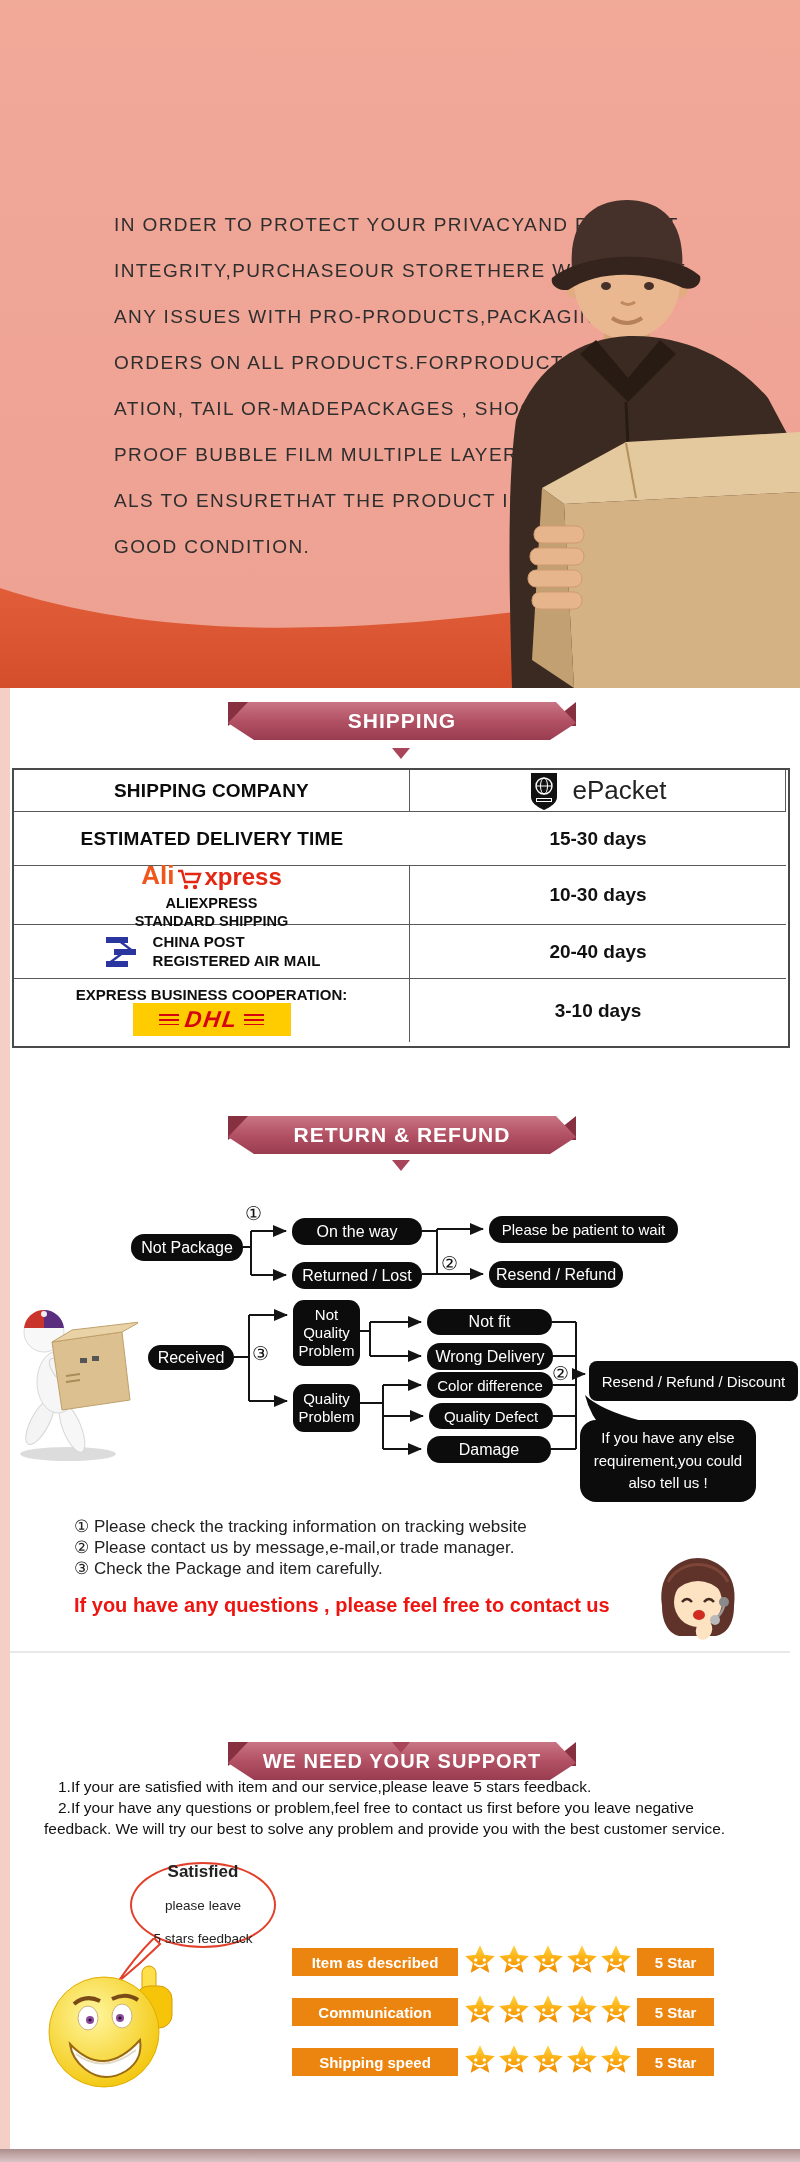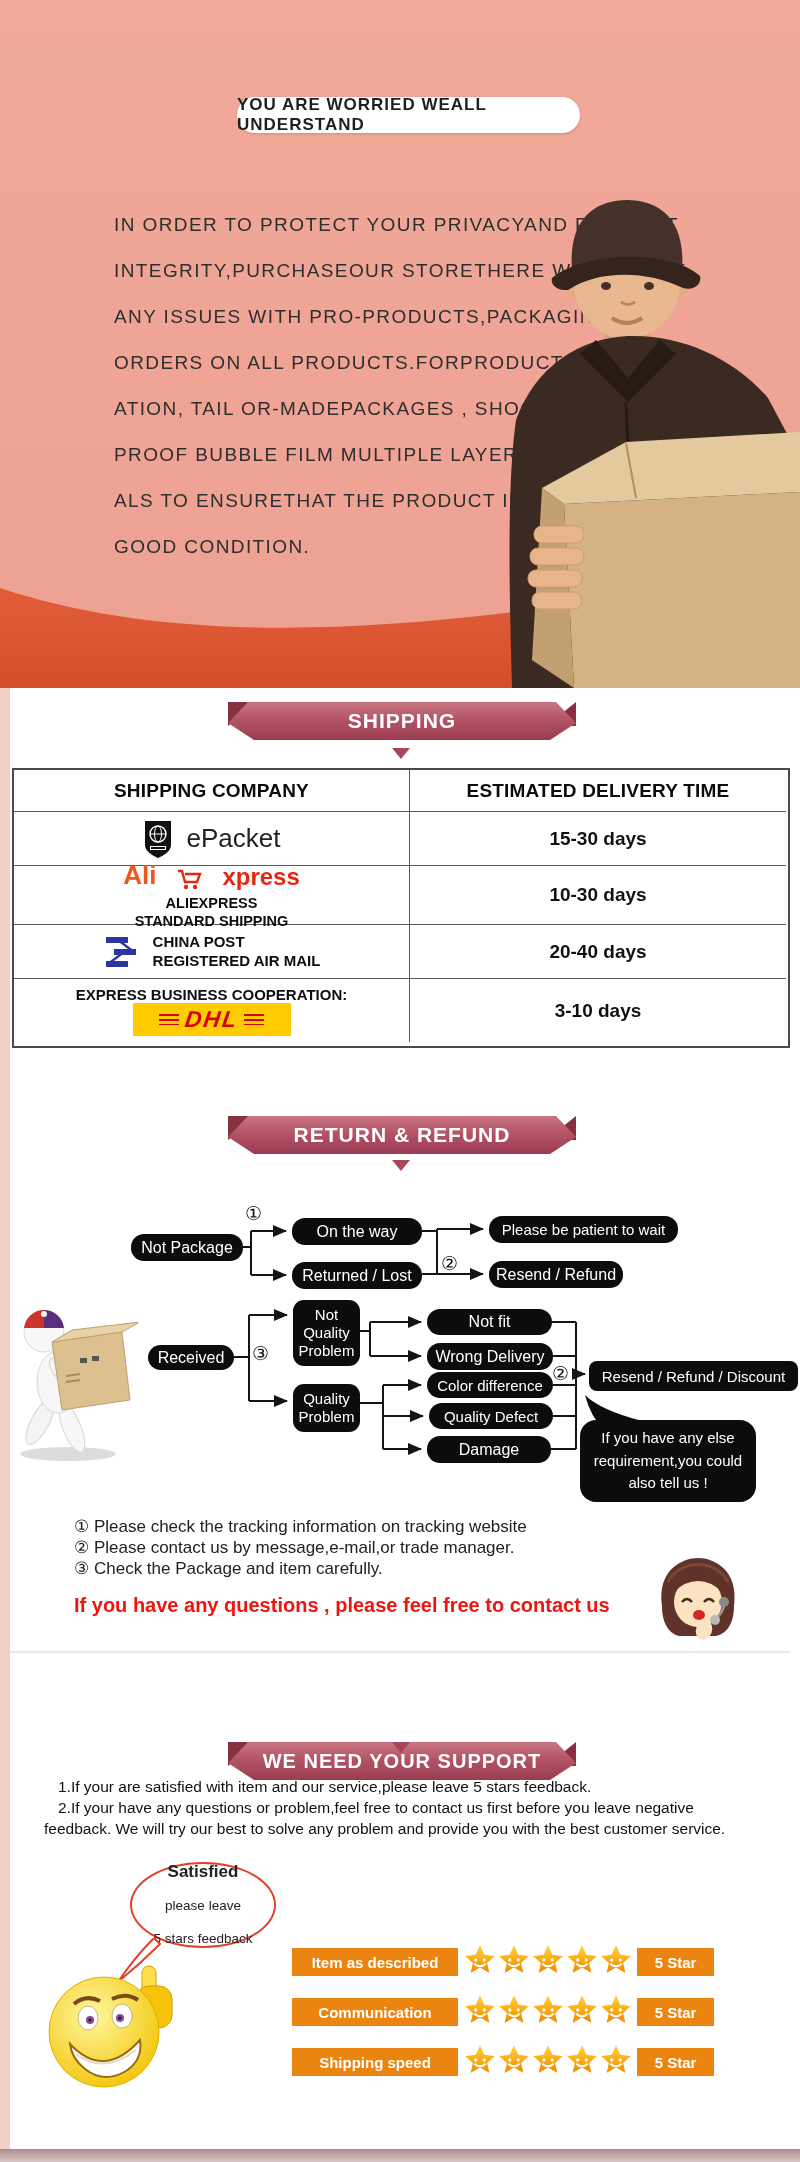--- a/index.html
+++ b/index.html
@@ -44,21 +44,21 @@
           border:2px solid #4a4a4a;box-sizing:border-box;display:grid;
           grid-template-columns:396px 376px;grid-template-rows:42px 54px 59px 54px 63px;}
   .cell{border-right:1px solid #5a5a5a;border-bottom:1px solid #5a5a5a;display:flex;
           flex-direction:column;align-items:center;justify-content:center;box-sizing:border-box;}
   .cell.last-col{border-right:none;}
   .cell.last-row{border-bottom:none;}
   .th{font-size:19px;font-weight:800;color:#0c0c0c;letter-spacing:.2px;}
   .time{font-size:19px;font-weight:600;color:#111;}
   .logo-row{display:flex;align-items:center;gap:14px;}
   .epacket-name{font-size:26px;color:#222;}
-  .ali-line{display:flex;align-items:flex-end;gap:20px;font-weight:800;}
+  .ali-line{display:flex;align-items:flex-end;gap:2px;font-weight:800;}
   .ali-a{font-size:26px;color:#f0561b;}
   .ali-b{font-size:24px;color:#e42612;}
   .small-caps{font-size:14.5px;font-weight:700;color:#0e0e0e;line-height:1.25;text-align:center;}
   .coop-label{font-size:15px;font-weight:700;color:#0e0e0e;}
   .dhl-box{width:158px;height:33px;background:#ffcc00;display:flex;align-items:center;
           justify-content:center;gap:6px;}
   .dhl-txt{color:#d40511;font-size:23px;font-weight:900;font-style:italic;letter-spacing:2px;
           transform:skewX(-8deg);}
   .dhl-dash{width:20px;height:11px;
           background:repeating-linear-gradient(180deg,#d40511 0 2px,transparent 2px 5px);}
@@ -92,21 +92,20 @@
   .fb-rating{position:absolute;left:637px;width:77px;height:28px;background:#ec850f;color:#fff;
           display:flex;align-items:center;justify-content:center;font-size:15px;font-weight:700;}
   .fb-stars{position:absolute;left:463px;display:flex;}
 </style>
 </head>
 <body>
 
 <div class="page">
 
   <div class="banner">
-    <div class="banner-pill">YOU ARE WORRIED WEALL UNDERSTAND</div>
 
     <div class="banner-par">
       <div class="p-line">IN ORDER TO PROTECT YOUR PRIVACYAND PRODUCT</div>
       <div class="p-line">INTEGRITY,PURCHASEOUR STORETHERE WILL NOT BE</div>
       <div class="p-line">ANY ISSUES WITH PRO-PRODUCTS,PACKAGING,AND</div>
       <div class="p-line">ORDERS ON ALL PRODUCTS.FORPRODUCT INFORM-</div>
       <div class="p-line">ATION, TAIL OR-MADEPACKAGES ,  SHOCK</div>
       <div class="p-line">PROOF BUBBLE FILM MULTIPLE LAYERS OF SE-</div>
       <div class="p-line">ALS TO ENSURETHAT THE PRODUCT IS IN</div>
       <div class="p-line">GOOD CONDITION.</div>
@@ -156,35 +155,35 @@
 
   <div class="ribbon" style="left:228px;top:702px;">
     <div class="fold l"></div>
     <div class="fold r"></div>
     <div class="band">SHIPPING</div>
   </div>
   <div class="tri-down" style="left:392px;top:748px;"></div>
 
   <div class="ship-table">
     <div class="cell th">SHIPPING COMPANY</div>
-    <div class="cell th last-col">ESTIMATED DELIVERY TIME</div>
-
     <div class="cell">
       <div class="logo-row">
         <svg width="30" height="40" viewBox="0 0 30 40">
           <path d="M2,2 H28 V26 C28,34 15,39 15,39 C15,39 2,34 2,26 Z" fill="#111"></path>
           <circle cx="15" cy="15" r="8" fill="none" stroke="#fff" stroke-width="1.4"></circle>
           <ellipse cx="15" cy="15" rx="3.5" ry="8" fill="none" stroke="#fff" stroke-width="1"></ellipse>
           <line x1="7" y1="15" x2="23" y2="15" stroke="#fff" stroke-width="1"></line>
           <rect x="7" y="27" width="16" height="4" fill="#fff"></rect>
           <rect x="8" y="28" width="14" height="2" fill="#111"></rect>
         </svg>
         <span class="epacket-name">ePacket</span>
       </div>
     </div>
+
+    <div class="cell th last-col">ESTIMATED DELIVERY TIME</div>
     <div class="cell time last-col">15-30 days</div>
 
     <div class="cell">
       <div class="ali-line">
         <span class="ali-a">Ali</span>
         <svg width="26" height="24" viewBox="0 0 26 24">
           <path d="M2,4 h4 l3,11 h12 l3,-8 h-15" fill="none" stroke="#e42612" stroke-width="2.4"></path>
           <circle cx="10" cy="20" r="2.2" fill="#e42612"></circle>
           <circle cx="19" cy="20" r="2.2" fill="#e42612"></circle>
         </svg>
@@ -311,21 +310,21 @@
     <span>Problem</span>
   </div>
 
   <div class="fpill" style="left:427px;top:1309px;width:125px;height:26px;">Not fit</div>
   <div class="fpill" style="left:427px;top:1343px;width:126px;height:27px;">Wrong Delivery</div>
   <div class="fpill" style="left:427px;top:1372px;width:126px;height:26px;font-size:15px;">Color difference</div>
   <div class="fpill" style="left:429px;top:1403px;width:124px;height:26px;font-size:15px;">Quality Defect</div>
   <div class="fpill" style="left:427px;top:1436px;width:124px;height:27px;">Damage</div>
 
   <span class="fnum" style="left:552px;top:1362px;">②</span>
-  <div class="fpill" style="left:589px;top:1361px;width:209px;height:30px;font-size:15px;border-radius:8px;">Resend / Refund / Discount</div>
+  <div class="fpill" style="left:589px;top:1361px;width:209px;height:40px;font-size:15px;border-radius:8px;">Resend / Refund / Discount</div>
 
   <div class="bubble">
     <span>If you have any else</span>
     <span>requirement,you could</span>
     <span>also tell us !</span>
   </div>
 
   <div class="note" style="top:1516px;">① Please check the tracking information on tracking website</div>
   <div class="note" style="top:1537px;">② Please contact us by message,e-mail,or trade manager.</div>
   <div class="note" style="top:1558px;">③ Check the Package and item carefully.</div>

